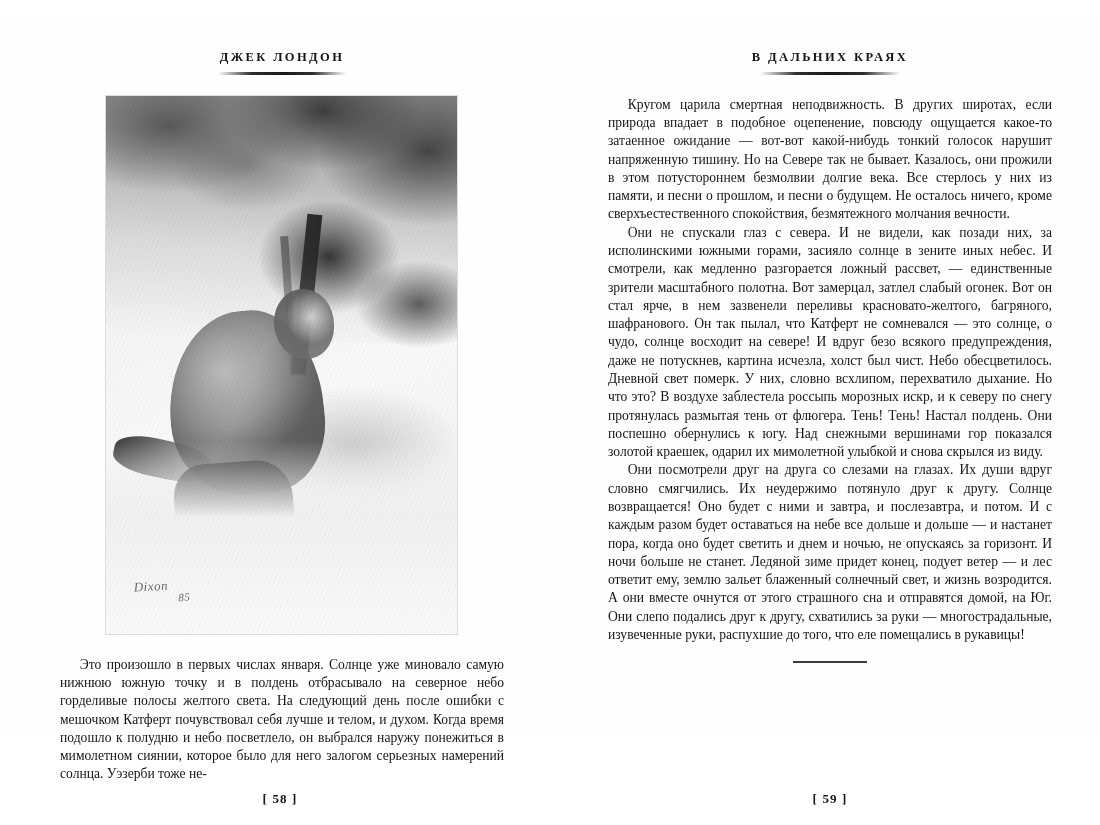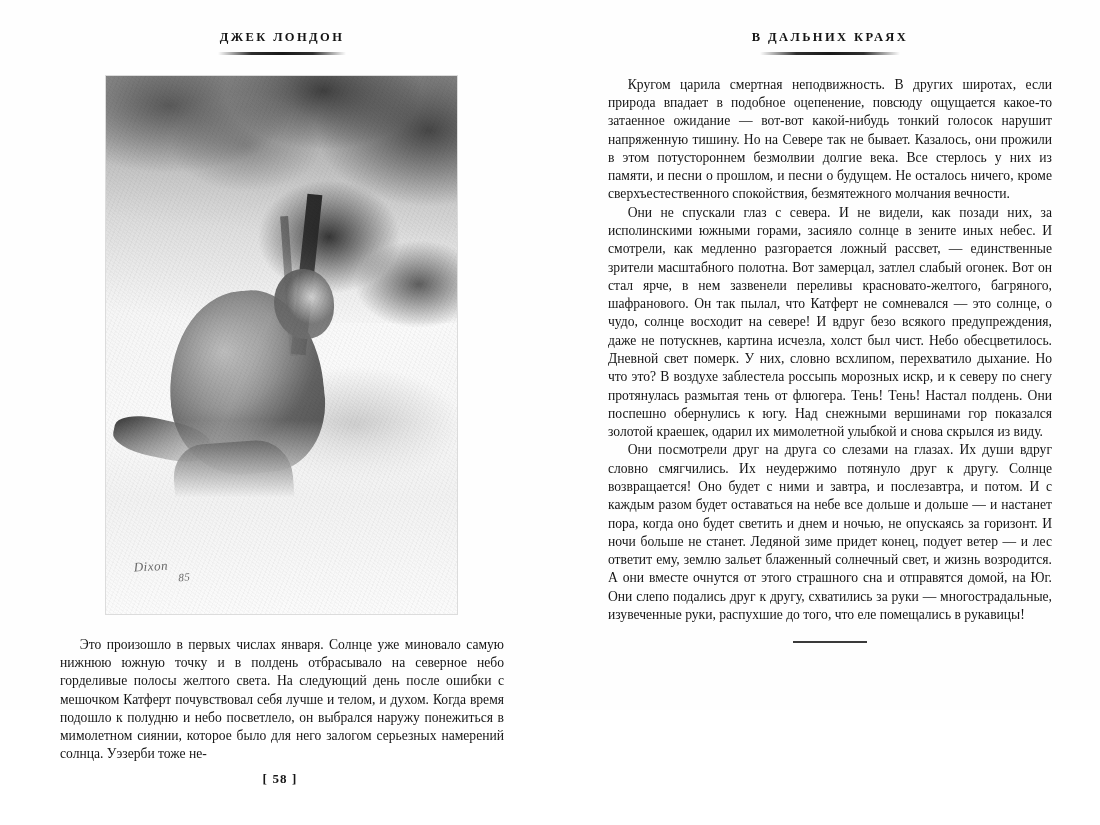--- a/index.html
+++ b/index.html
@@ -13,20 +13,21 @@
     font-family: "Liberation Serif", "DejaVu Serif", serif;
     color: #1a1a1a;
     overflow: hidden;
   }
   .spread {
     position: relative;
     width: 1100px;
     height: 710px;
     background: #fefefe;
     display: flex;
+    margin-top: 20px;
   }
   .page {
     position: relative;
     box-sizing: border-box;
     height: 825px;
   }
   .page-left  { width: 550px; padding: 0 46px 0 60px; }
   .page-right { width: 550px; padding: 0 48px 0 58px; }
 
   
@@ -282,15 +283,16 @@
     </div>
 
     <div class="body-text">
       <p>Кругом царила смертная неподвижность. В других широтах, если природа впадает в подобное оцепенение, повсюду ощущается какое-то затаенное ожидание — вот-вот какой-нибудь тонкий голосок нарушит напряженную тишину. Но на Севере так не бывает. Казалось, они прожили в этом потустороннем безмолвии долгие века. Все стерлось у них из памяти, и песни о прошлом, и песни о будущем. Не осталось ничего, кроме сверхъестественного спокойствия, безмятежного молчания вечности.</p>
       <p>Они не спускали глаз с севера. И не видели, как позади них, за исполинскими южными горами, засияло солнце в зените иных небес. И смотрели, как медленно разгорается ложный рассвет, — единственные зрители масштабного полотна. Вот замерцал, затлел слабый огонек. Вот он стал ярче, в нем зазвенели переливы красновато-желтого, багряного, шафранового. Он так пылал, что Катферт не сомневался — это солнце, о чудо, солнце восходит на севере! И вдруг безо всякого предупреждения, даже не потускнев, картина исчезла, холст был чист. Небо обесцветилось. Дневной свет померк. У них, словно всхлипом, перехватило дыхание. Но что это? В воздухе заблестела россыпь морозных искр, и к северу по снегу протянулась размытая тень от флюгера. Тень! Тень! Настал полдень. Они поспешно обернулись к югу. Над снежными вершинами гор показался золотой краешек, одарил их мимолетной улыбкой и снова скрылся из виду.</p>
       <p>Они посмотрели друг на друга со слезами на глазах. Их души вдруг словно смягчились. Их неудержимо потянуло друг к другу. Солнце возвращается! Оно будет с ними и завтра, и послезавтра, и потом. И с каждым разом будет оставаться на небе все дольше и дольше — и настанет пора, когда оно будет светить и днем и ночью, не опускаясь за горизонт. И ночи больше не станет. Ледяной зиме придет конец, подует ветер — и лес ответит ему, землю зальет блаженный солнечный свет, и жизнь возродится. А они вместе очнутся от этого страшного сна и отправятся домой, на Юг. Они слепо подались друг к другу, схватились за руки — многострадальные, изувеченные руки, распухшие до того, что еле помещались в рукавицы!</p>
     </div>
 
     <div class="section-divider"></div>
 
+    <div class="folio">[ 59 ]</div>
   </div>
 
 </div>
 
 </body></html>

